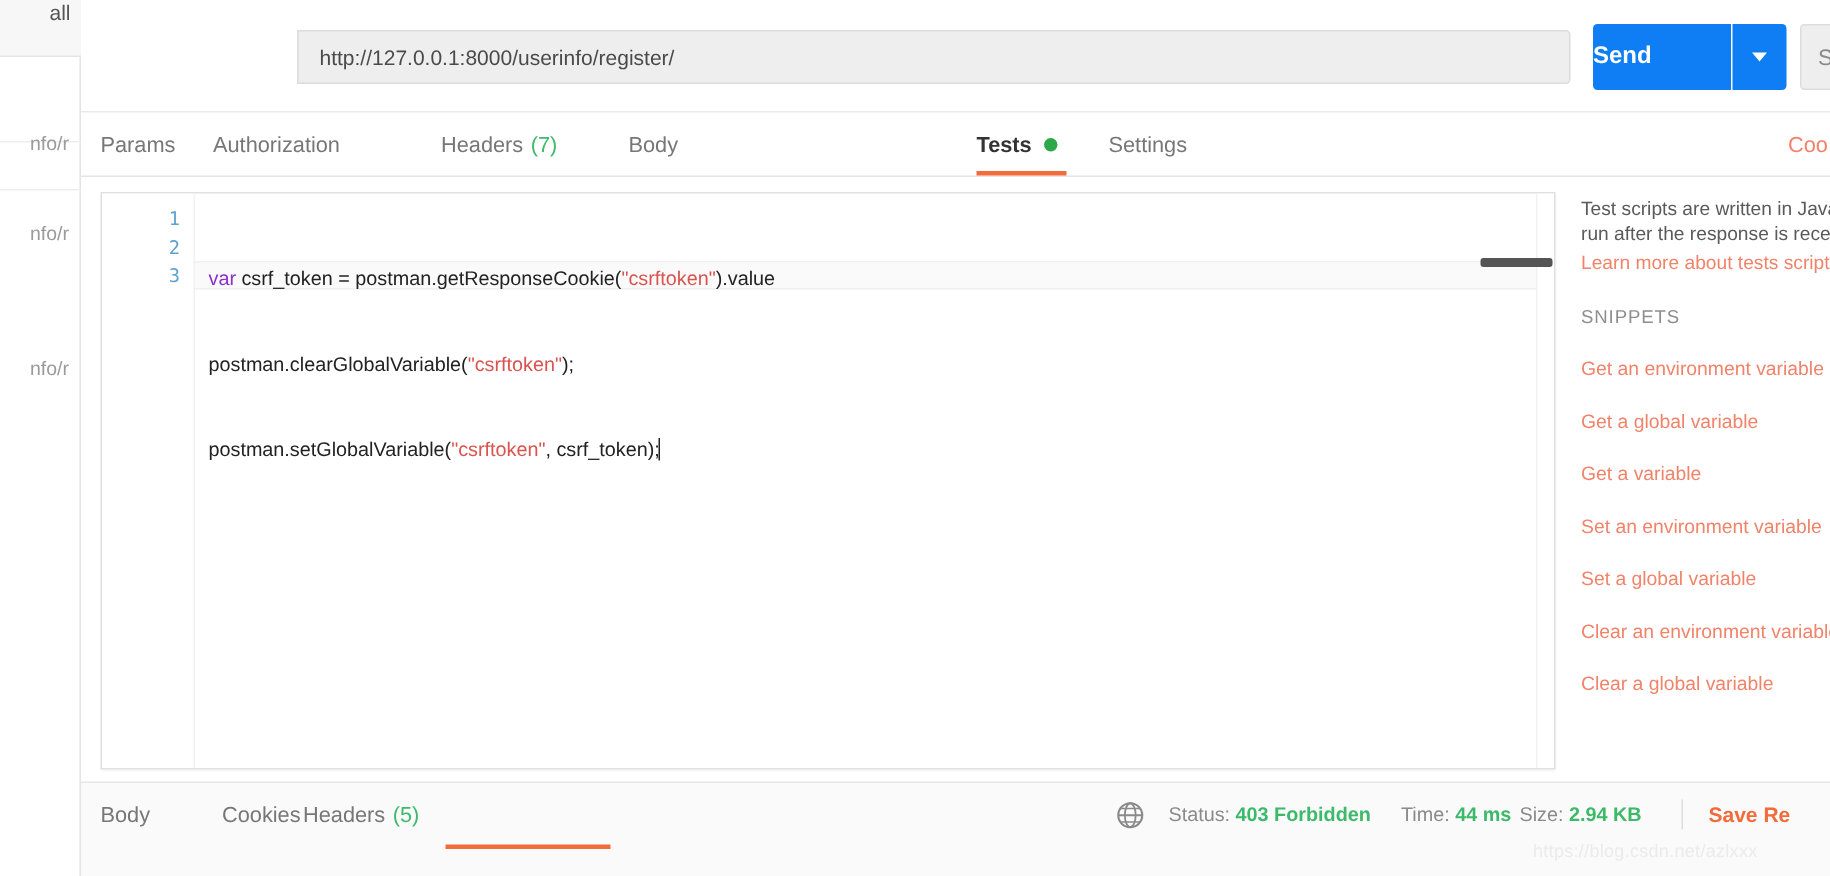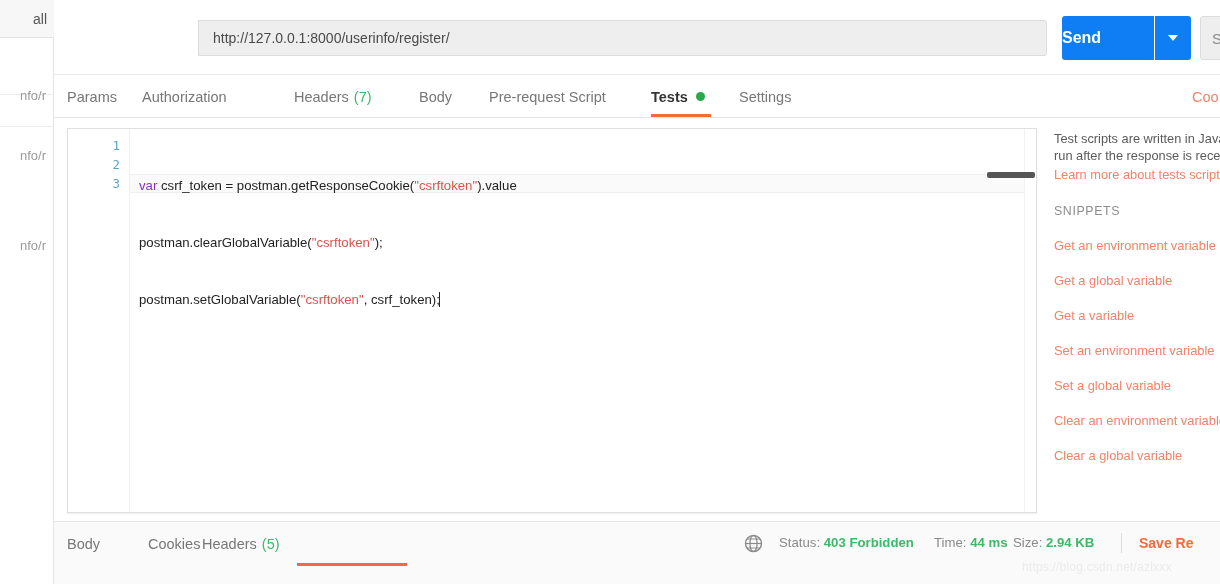--- a/index.html
+++ b/index.html
@@ -13,21 +13,21 @@
   #app { position: relative; width: 1220px; height: 584px; background: #fff; }
 
   
   .sidebar {
     position: absolute; left: 0; top: 0; width: 54px; height: 584px;
     background: #ffffff; border-right: 1px solid #e4e4e4;
   }
   .sidebar-tab {
     position: absolute; left: 0; top: 0; width: 54px; height: 38px;
     background: #f7f7f7; border-bottom: 1px solid #e4e4e4;
-    display: flex; align-items: center; justify-content: flex-end;
+    display: flex; justify-content: flex-end;
     padding-right: 7px;
     font-size: 14px; color: #555;
   }
   .sidebar-frag {
     position: absolute; right: 7px;
     font-size: 13px; color: #9a9a9a; white-space: nowrap;
   }
   .sb-div {
     position: absolute; left: 0; width: 54px; height: 1px; background: #ededed;
   }
@@ -272,23 +272,20 @@
         </div>
       <div class="tab" id="rt1" style="left:88px;">
           <span>Authorization</span>
         </div>
       <div class="tab" id="rt2" style="left:240px;">
           <span>Headers</span>
           <span class="count">(7)</span>
         </div>
       <div class="tab" id="rt3" style="left:365px;">
           <span>Body</span>
-        </div>
-      <div class="tab" id="rt4" style="left:435px;">
-          <span>Pre-request Script</span>
         </div>
       <div class="tab active" id="rt5" style="left:597px;">
           <span>Tests</span>
           <span class="greendot"></span>
         </div>
       <div class="tab" id="rt6" style="left:685px;">
           <span>Settings</span>
         </div>
       <div class="tab-underline" style="left:597px; width:60px;"></div>
       <div class="code-link" style="width:28px;">

